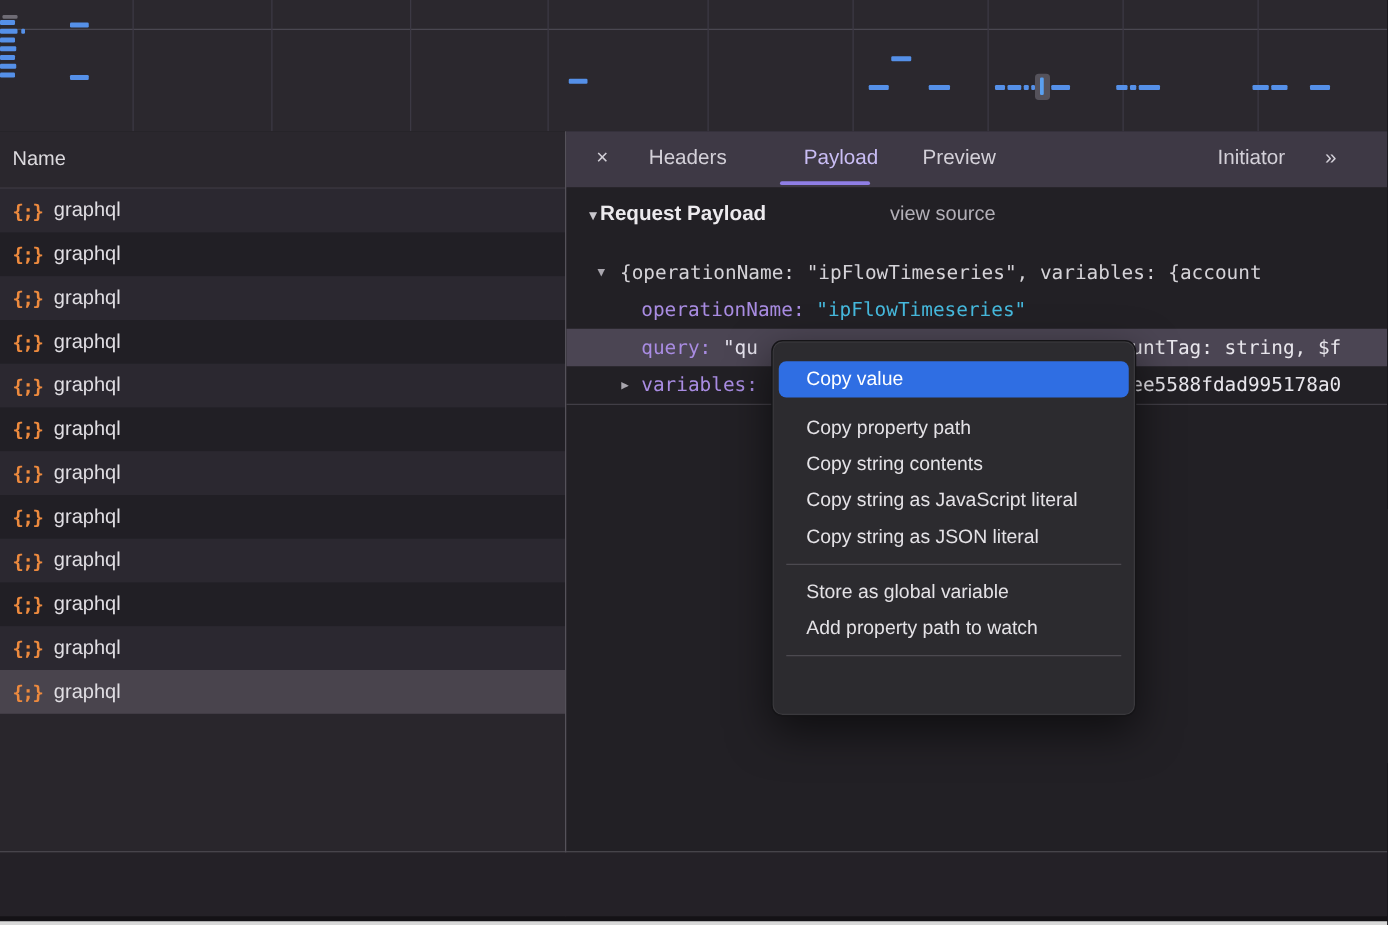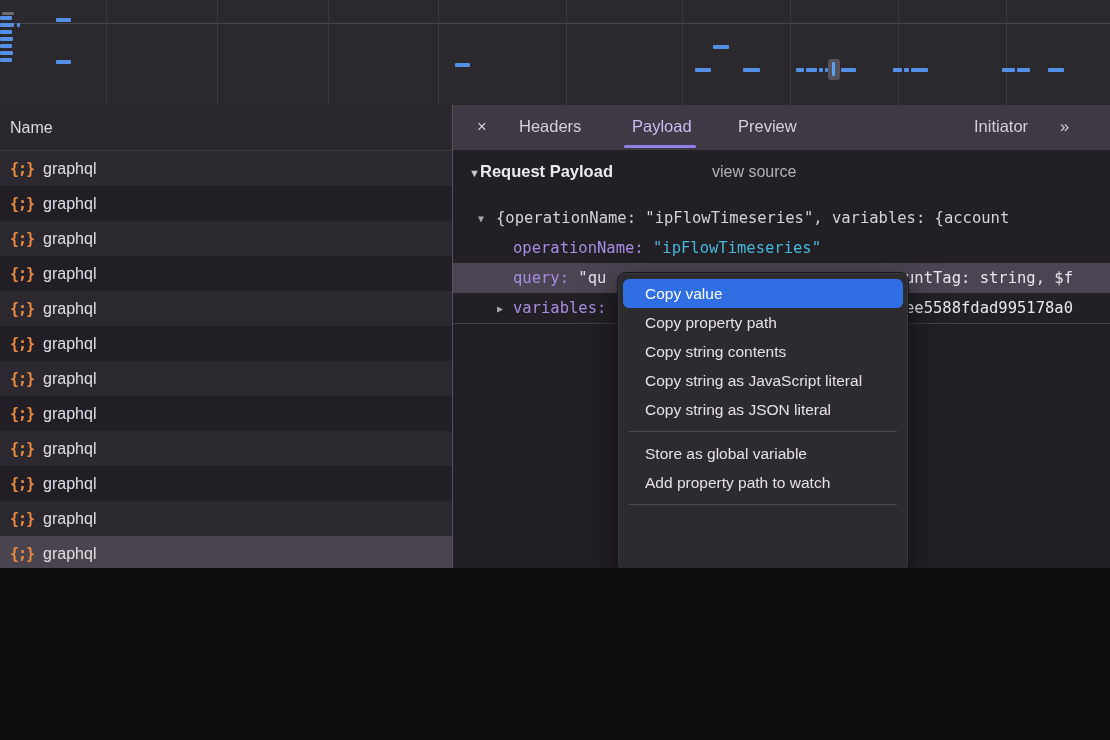--- a/index.html
+++ b/index.html
@@ -1,16 +1,16 @@
 <!DOCTYPE html>
 <html><head>
 <meta charset="utf-8">
 <style>
   html,body{margin:0;padding:0;background:#0e0d10;}
-  .screen{position:relative;width:1110px;height:568px;background:#29262c;overflow:hidden;
+  .screen{position:relative;width:1110px;height:740px;background:#29262c;overflow:hidden;
           font-family:"Liberation Sans",sans-serif;color:#dcdade;}
 
   
   .overview{position:absolute;left:0;top:0;width:1110px;height:105px;background:#2b282e;
             border-bottom:3px solid #1d1b20;overflow:hidden;}
   .grid-v{position:absolute;top:0;width:1px;height:105px;background:#3c3944;}
   .lane-line{position:absolute;left:0;top:23px;width:1110px;height:1px;background:#4a4751;}
   .wbar{position:absolute;height:4px;border-radius:1px;}
   .wmarker{position:absolute;border-radius:3px;background:#55525b;}
   .wmarker .tick{position:absolute;left:4px;top:3px;width:3px;height:14px;background:#5aa0f0;border-radius:1px;}
@@ -33,21 +33,21 @@
   .footer{position:absolute;left:0;top:682px;width:1110px;height:51px;background:#242127;}
   .bottom-band{position:absolute;left:0;top:733px;width:1110px;height:4px;background:#141216;}
   .bottom-light{position:absolute;left:0;top:737px;width:1110px;height:3px;background:#d8d8d8;}
 
   
   .tabbar{position:absolute;left:453px;top:105px;width:657px;height:45px;background:#3e3945;
           border-bottom:2px solid #201e23;}
   .tabbar span{position:absolute;top:0;height:43px;line-height:43px;font-size:16.5px;color:#d3d0d8;}
   .tab-close{left:24px;font-size:18px;}
   .tab-headers{left:66px;}
-  .tab-payload{left:179px;color:#c9bdf4 !important;}
+  .tab-payload{left:190px;color:#c9bdf4 !important;}
   .tab-preview{left:285px;}
   .tab-response{left:392px;margin-top:43px;}
   .tab-initiator{left:521px;}
   .tab-more{left:607px;font-size:17px;letter-spacing:-2px;}
   .tab-underline{position:absolute;left:171px;bottom:2px;width:72px;height:3px;background:#8f7ee6;border-radius:2px;}
 
   
   .detail{position:absolute;left:453px;top:150px;width:657px;height:531px;background:#222025;overflow:hidden;}
   .sec-header{position:absolute;left:0;top:12px;width:657px;height:26px;}
   .sec-tri{position:absolute;left:16px;top:5px;font-size:11px;color:#c8c6cc;}
@@ -65,21 +65,21 @@
   .t-key{position:absolute;left:60px;color:#a98ce2;}
   .t-val{color:#46b9dd;}
   .t-val-sel{color:#e6e3ee;}
   .frag-right{position:absolute;left:452px;color:#e8e6ec;}
 
   
   .ctx-menu{position:absolute;left:617px;top:272px;width:292px;height:301px;background:#2c2b2f;
             border:1px solid #151417;border-radius:9px;box-shadow:0 12px 34px rgba(0,0,0,.55),inset 0 0 0 1px rgba(255,255,255,.07);
             padding:6px 0;box-sizing:border-box;z-index:5;}
   .ctx-item{height:29px;line-height:29px;padding-left:27px;font-size:15.5px;color:#e4e2e6;}
-  .ctx-item.hl{margin:0 5px;padding-left:22px;background:#2f6ee3;border-radius:6px;color:#ffffff;}
+  .ctx-item.hl{margin:10px 5px;padding-left:22px;background:#2f6ee3;border-radius:6px;color:#ffffff;}
   .ctx-sep{height:1px;background:#4c4a50;margin:7px 11px;}
 </style>
 </head>
 <body>
 
 <div class="screen">
 
   <div class="overview">
     <div class="lane-line"></div>
     <div id="gridlines">

